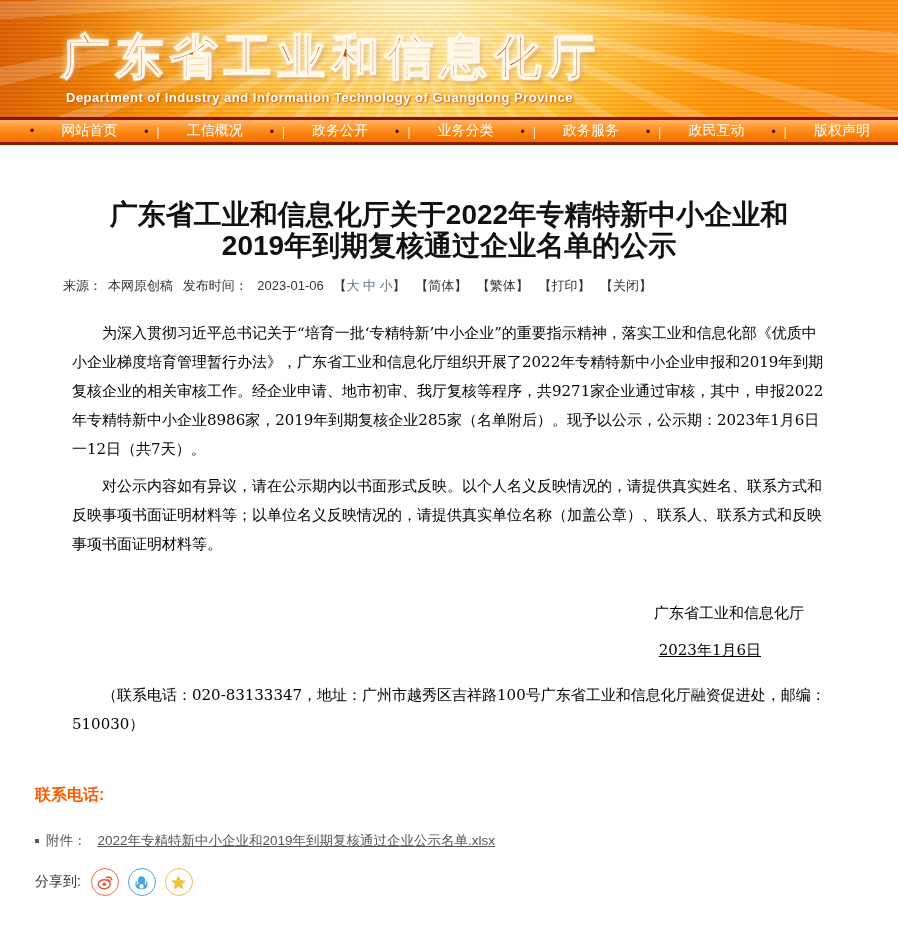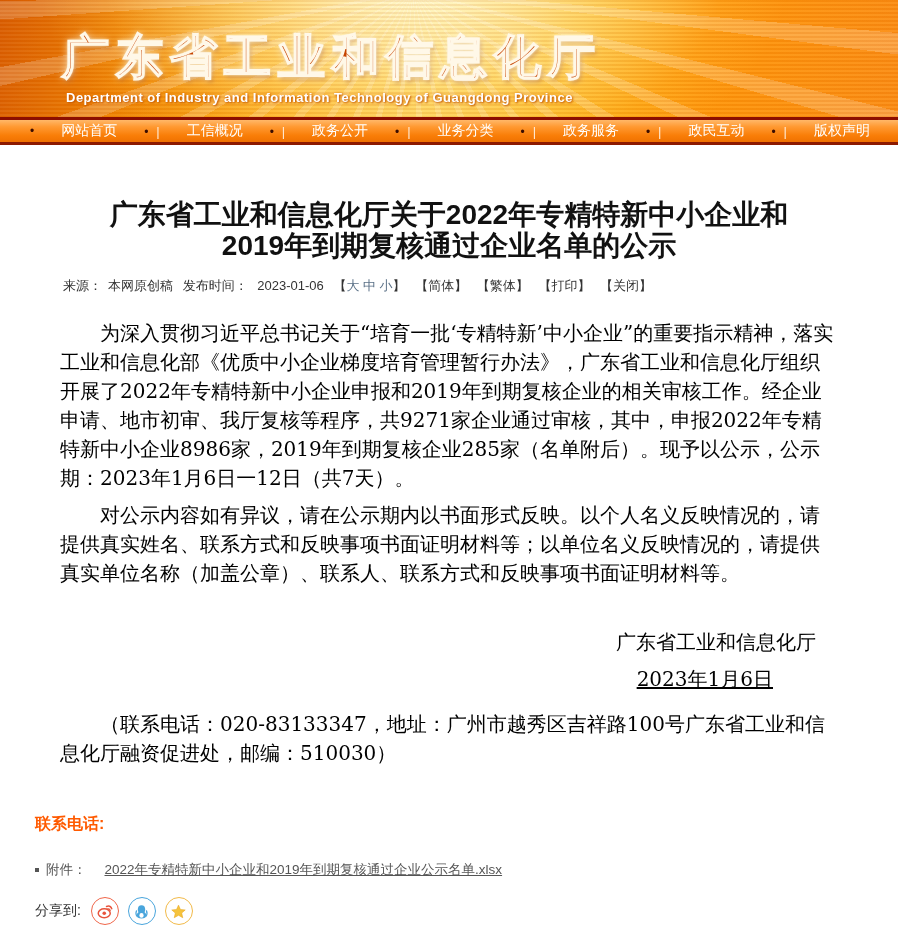--- a/index.html
+++ b/index.html
@@ -57,38 +57,38 @@
     font-size:28px;line-height:31px;font-weight:bold;color:#111;
   }
   .meta{
     margin-top:16px;text-align:left;font-size:13px;color:#333;white-space:nowrap;
   }
   .meta .seg{margin:0 3px;}
   .meta .tool{cursor:pointer;color:#333;}
   .meta .size-inner{color:#5a7086;cursor:pointer;}
   .body-text{font-family:"DejaVu Serif","Liberation Serif",serif;}
   .body-text p{
-    margin:8px 0 0;font-size:20px;line-height:29px;text-indent:2em;color:#000;
+    margin:8px 12px 0;font-size:15px;line-height:29px;text-indent:2em;color:#000;
   }
   .body-text p.first{margin-top:24px;}
   .attach-line{margin-top:26px !important;}
   .sig-name{margin-top:40px !important;text-indent:0 !important;text-align:right;padding-right:22px;}
   .sig-date{margin-top:8px !important;text-indent:0 !important;text-align:right;padding-right:65px;text-decoration:underline;}
   .contact{margin-top:16px !important;}
   
   .related{padding:0 35px;}
   .related-heading{
     margin-top:46px;font-size:16px;font-weight:bold;color:#ff5a00;
   }
   .related-item{
     margin-top:26px;font-size:13.5px;color:#555;display:flex;align-items:center;
   }
   .sq-bullet{width:4px;height:4px;background:#555;margin-right:7px;flex:0 0 auto;}
   .related-item a{color:#555;text-decoration:underline;cursor:pointer;}
-  .attach-prefix{margin-right:18px;}
+  .attach-prefix{margin-right:11px;}
   
   .share{
     margin-top:18px;padding:0 35px;display:flex;align-items:center;
     font-size:14px;color:#333;
   }
   .share-icons{display:flex;margin-left:10px;}
   .share-btn{
     width:28px;height:28px;border-radius:50%;margin-right:9px;
     display:flex;align-items:center;justify-content:center;
     background:#fff;cursor:pointer;box-sizing:border-box;

